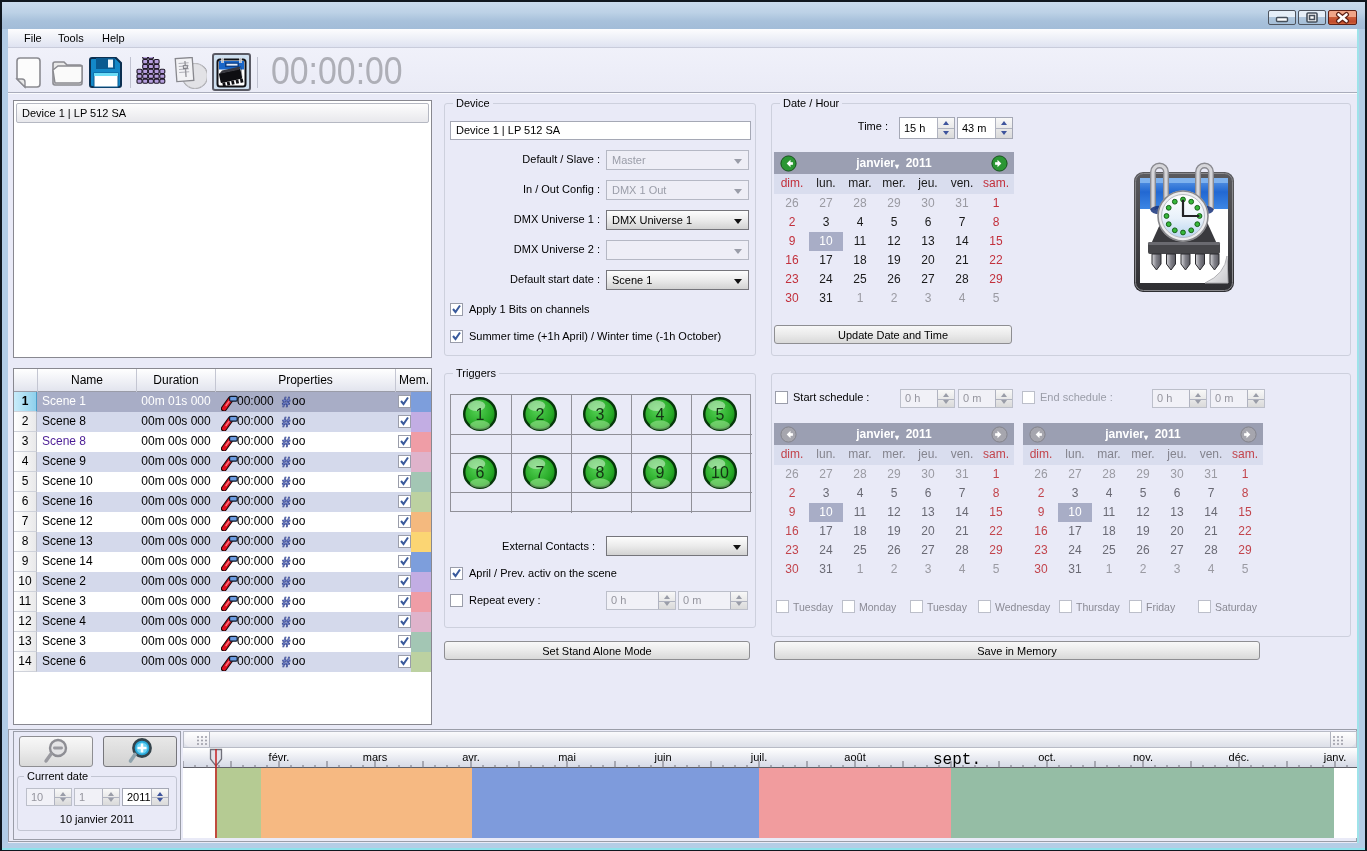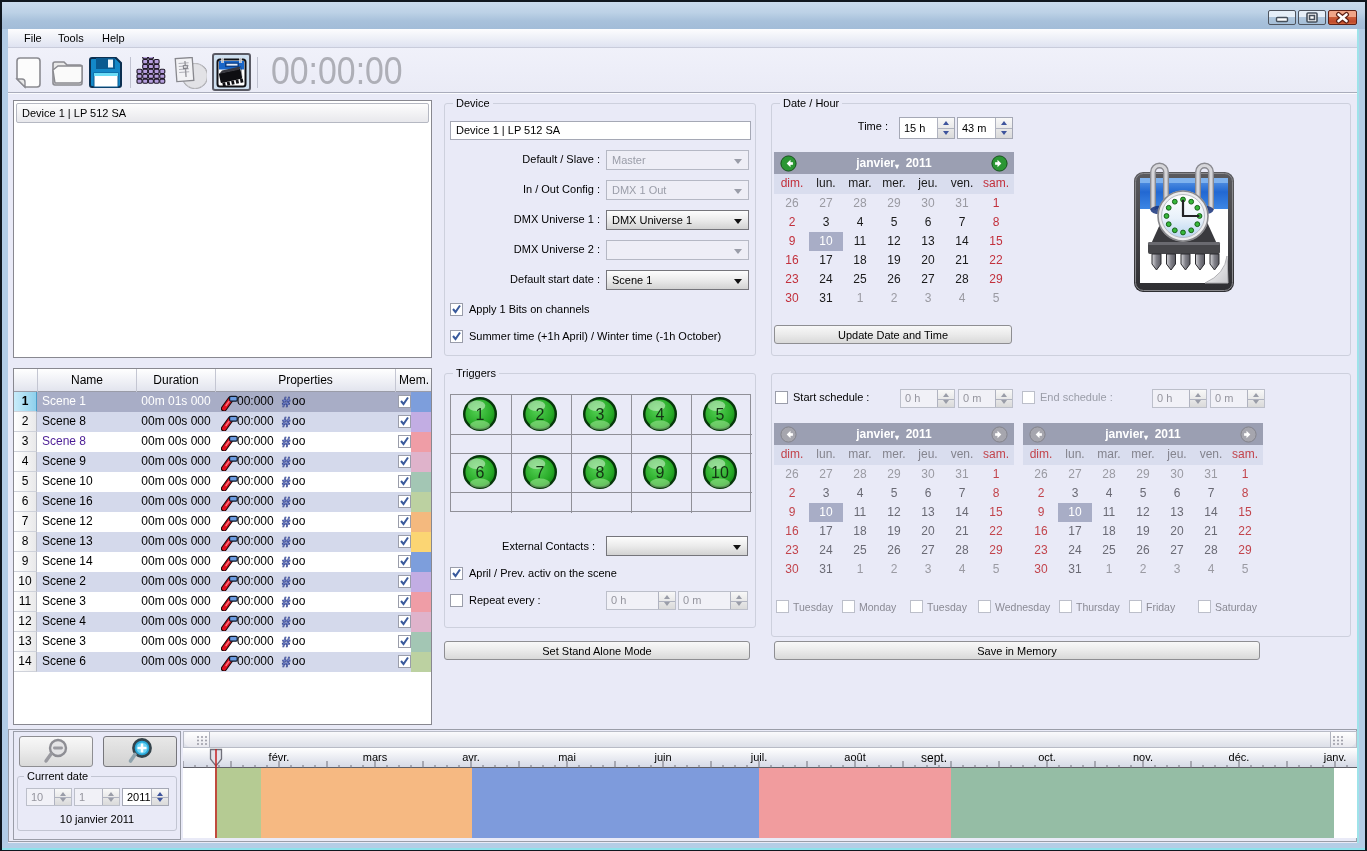--- a/index.html
+++ b/index.html
@@ -1109,21 +1109,21 @@
       </svg>
 </div>
     <div style="position:absolute;left:0;top:17px;width:1174px;height:20px;background:linear-gradient(#ffffff,#d6dae6);border-bottom:1px solid #606068;">
       <div style="position:absolute;left:66px;top:3px;width:60px;text-align:center;font-size:11px;">févr.</div>
       <div style="position:absolute;left:162px;top:3px;width:60px;text-align:center;font-size:11px;">mars</div>
       <div style="position:absolute;left:258px;top:3px;width:60px;text-align:center;font-size:11px;">avr.</div>
       <div style="position:absolute;left:354px;top:3px;width:60px;text-align:center;font-size:11px;">mai</div>
       <div style="position:absolute;left:450px;top:3px;width:60px;text-align:center;font-size:11px;">juin</div>
       <div style="position:absolute;left:546px;top:3px;width:60px;text-align:center;font-size:11px;">juil.</div>
       <div style="position:absolute;left:642px;top:3px;width:60px;text-align:center;font-size:11px;">août</div>
-      <div style="position:absolute;left:738px;top:3px;width:60px;text-align:left;font-size:12px;">sept.</div>
+      <div style="position:absolute;left:738px;top:3px;width:60px;text-align:right;font-size:16px;font-family:Liberation Mono, monospace;">sept.</div>
       <div style="position:absolute;left:834px;top:3px;width:60px;text-align:center;font-size:11px;">oct.</div>
       <div style="position:absolute;left:930px;top:3px;width:60px;text-align:center;font-size:11px;">nov.</div>
       <div style="position:absolute;left:1026px;top:3px;width:60px;text-align:center;font-size:11px;">déc.</div>
       <div style="position:absolute;left:1122px;top:3px;width:60px;text-align:center;font-size:11px;">janv.</div>
       <svg style="position:absolute;left:0;top:0;" width="1174" height="20">
         <line x1="0" y1="13" x2="0" y2="20" stroke="#70707a" stroke-width="1"></line>
         <line x1="12" y1="17" x2="12" y2="20" stroke="#70707a" stroke-width="1"></line>
         <line x1="24" y1="17" x2="24" y2="20" stroke="#70707a" stroke-width="1"></line>
         <line x1="36" y1="17" x2="36" y2="20" stroke="#70707a" stroke-width="1"></line>
         <line x1="48" y1="13" x2="48" y2="20" stroke="#70707a" stroke-width="1"></line>

